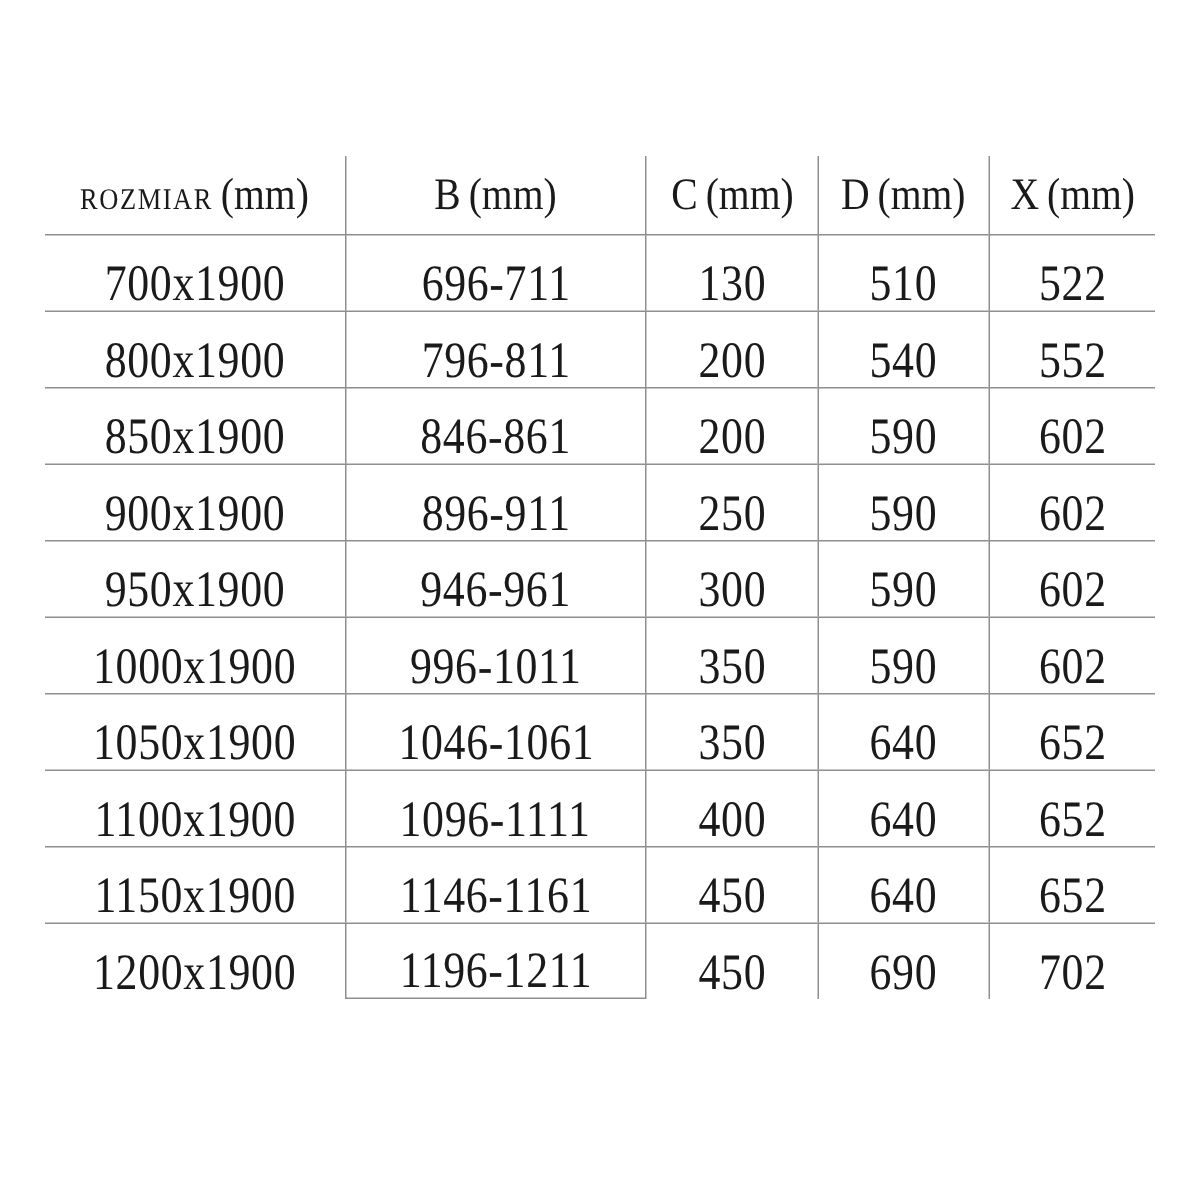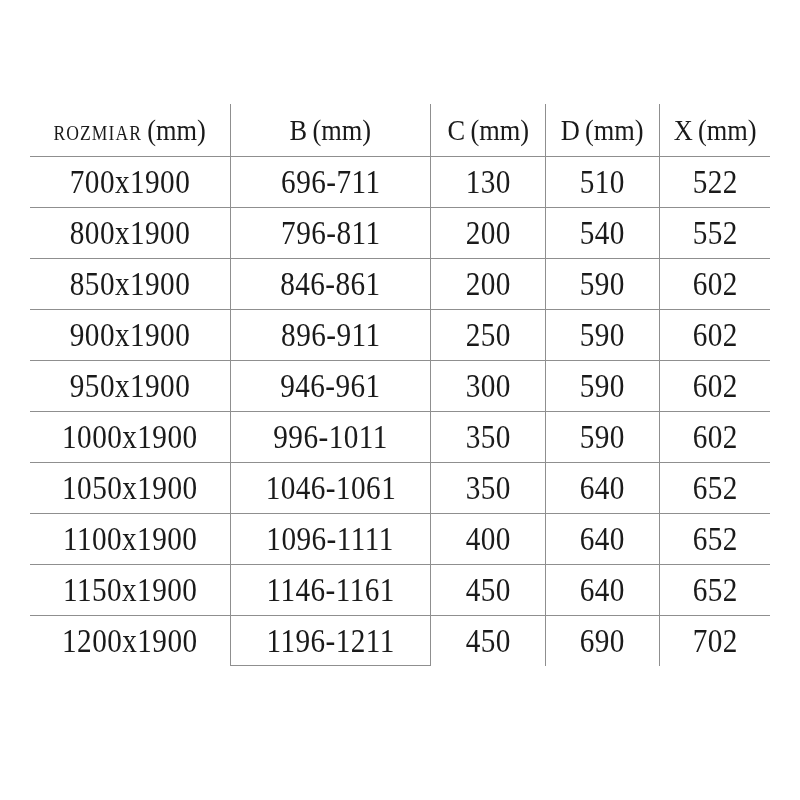--- a/index.html
+++ b/index.html
@@ -30,21 +30,21 @@
   .c{
     display:flex;
     align-items:center;
     justify-content:center;
     overflow:visible;
     white-space:nowrap;
   }
   
   .vl{border-left:1px solid var(--line);}
   
-  .ht{border-top:1px solid var(--line);}
+  .ht{border-top:1px solid var(--line);align-items:flex-end;}
   
   .bb{border-bottom:1px solid var(--line);}
   .t{
     display:inline-block;
     transform:scaleX(0.86);
     transform-origin:center;
     font-size:34px;
     line-height:1;
     letter-spacing:0.5px;
   }

